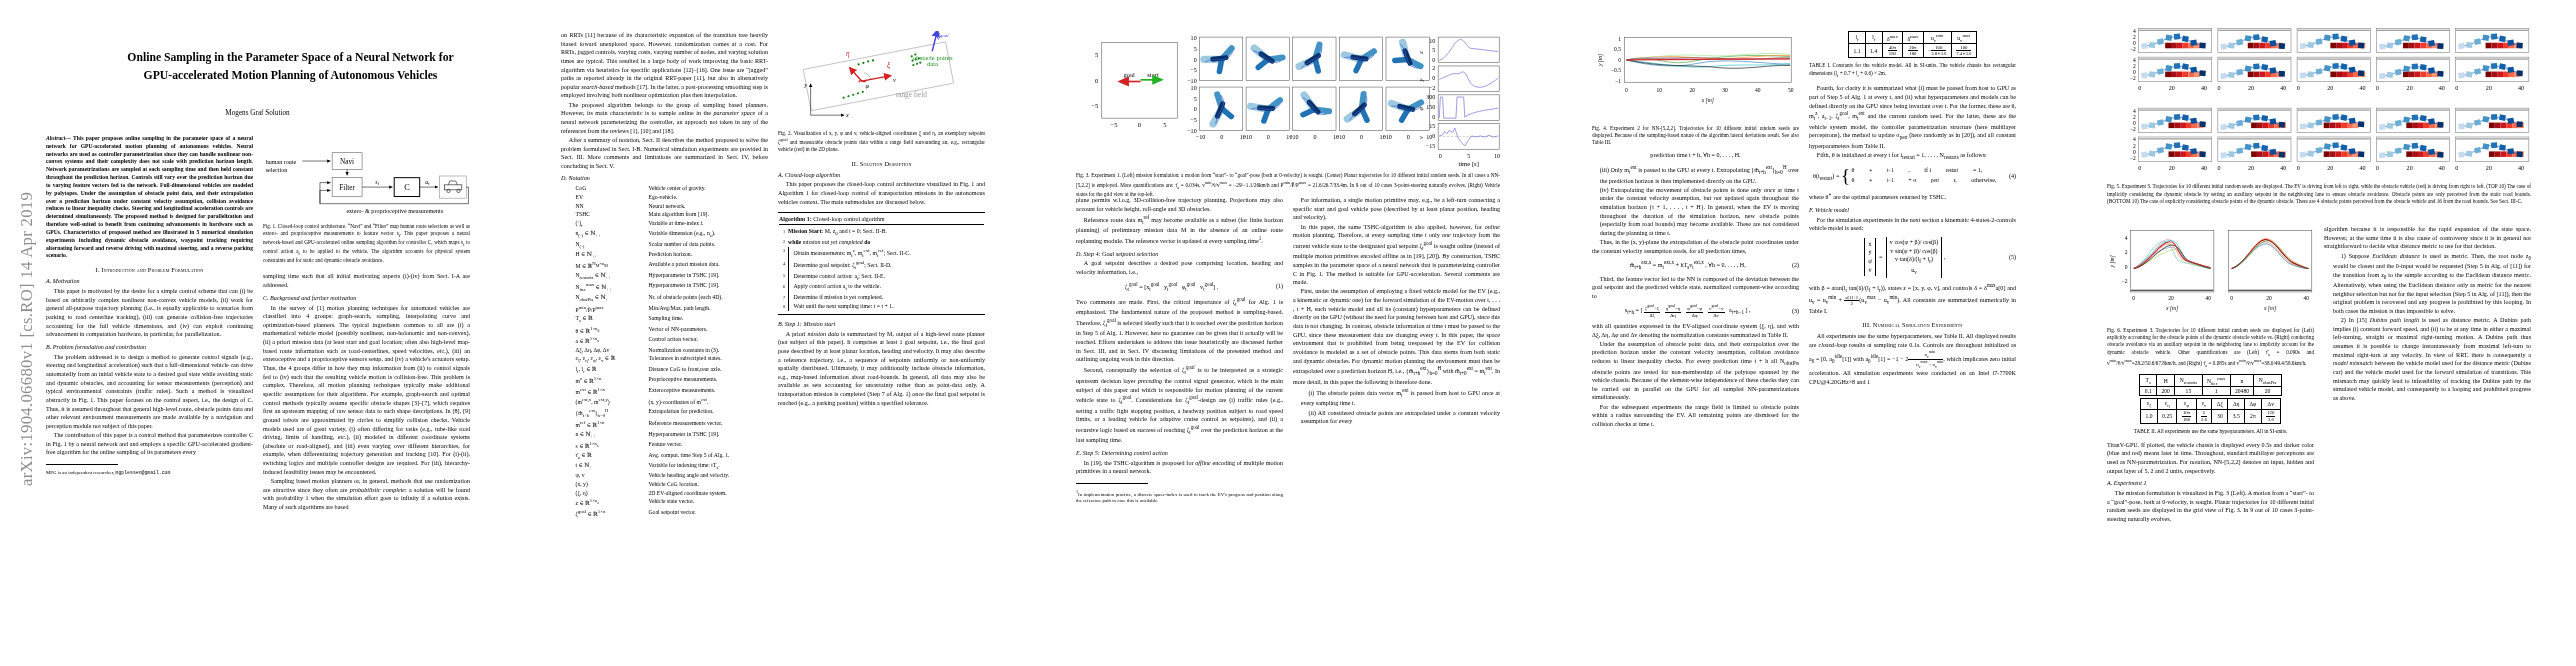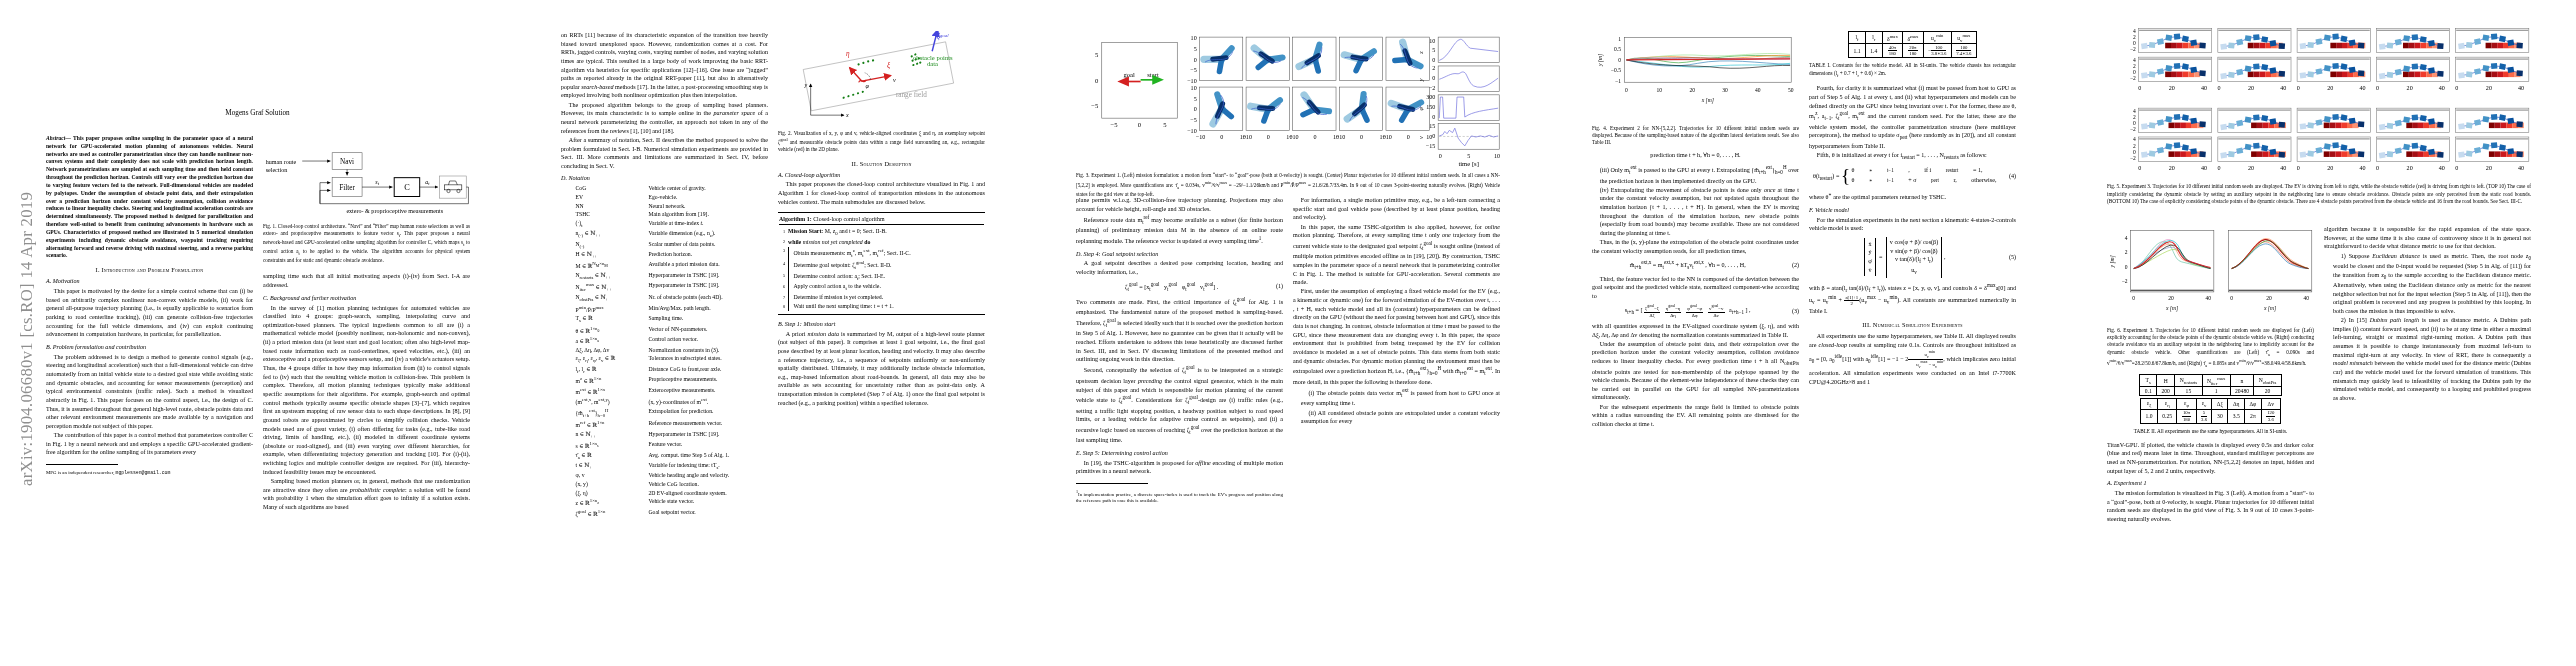--- a/index.html
+++ b/index.html
@@ -46,20 +46,22 @@
   .figwrap{margin-bottom:2.2px;}
 </style>
 </head>
 <body>
 
 <div id="canvas">
 
   <div class="page" style="left:0">
     <div class="wm">arXiv:1904.06680v1  [cs.RO]  14 Apr 2019</div>
     <div class="title" style="top:49px">
+      <div>Online Sampling in the Parameter Space of a Neural Network for</div>
+      <div>GPU-accelerated Motion Planning of Autonomous Vehicles</div>
     </div>
     <div class="author" style="top:109px">Mogens Graf Solution</div>
 
     <div class="c1" style="top:135px">
       <p class="abs"><i>Abstract</i>— This paper proposes online sampling in the parameter space of a neural network for GPU-accelerated motion planning of autonomous vehicles. Neural networks are used as controller parametrization since they can handle nonlinear non-convex systems and their complexity does not scale with prediction horizon length. Network parametrizations are sampled at each sampling time and then held constant throughout the prediction horizon. Controls still vary over the prediction horizon due to varying feature vectors fed to the network. Full-dimensional vehicles are modeled by polytopes. Under the assumption of obstacle point data, and their extrapolation over a prediction horizon under constant velocity assumption, collision avoidance reduces to linear inequality checks. Steering and longitudinal acceleration controls are determined simultaneously. The proposed method is designed for parallelization and therefore well-suited to benefit from continuing advancements in hardware such as GPUs. Characteristics of proposed method are illustrated in 5 numerical simulation experiments including dynamic obstacle avoidance, waypoint tracking requiring alternating forward and reverse driving with maximal steering, and a reverse parking scenario.</p>
       <div class="sec">I. Introduction and Problem Formulation</div>
       <div class="sub">A. Motivation</div>
       <p class="p">This paper is motivated by the desire for a simple control scheme that can (i) be based on arbitrarily complex nonlinear non-convex vehicle models, (ii) work for general all-purpose trajectory planning (i.e., is equally applicable to scenarios from parking to road centerline tracking), (iii) can generate collision-free trajectories accounting for the full vehicle dimensions, and (iv) can exploit continuing advancement in computation hardware, in particular, for parallelization.</p>
       <div class="sub">B. Problem formulation and contribution</div>
       <p class="p">The problem addressed is to design a method to generate control signals (e.g., steering and longitudinal acceleration) such that a full-dimensional vehicle can drive automatedly from an initial vehicle state to a desired goal state while avoiding static and dynamic obstacles, and accounting for sensor measurements (perception) and typical environmental constraints (traffic rules). Such a method is visualized abstractly in Fig. 1. This paper focuses on the control aspect, i.e., the design of C. Thus, it is assumed throughout that general high-level route, obstacle points data and other relevant environment measurements are made available by a navigation and perception module not subject of this paper.</p>

